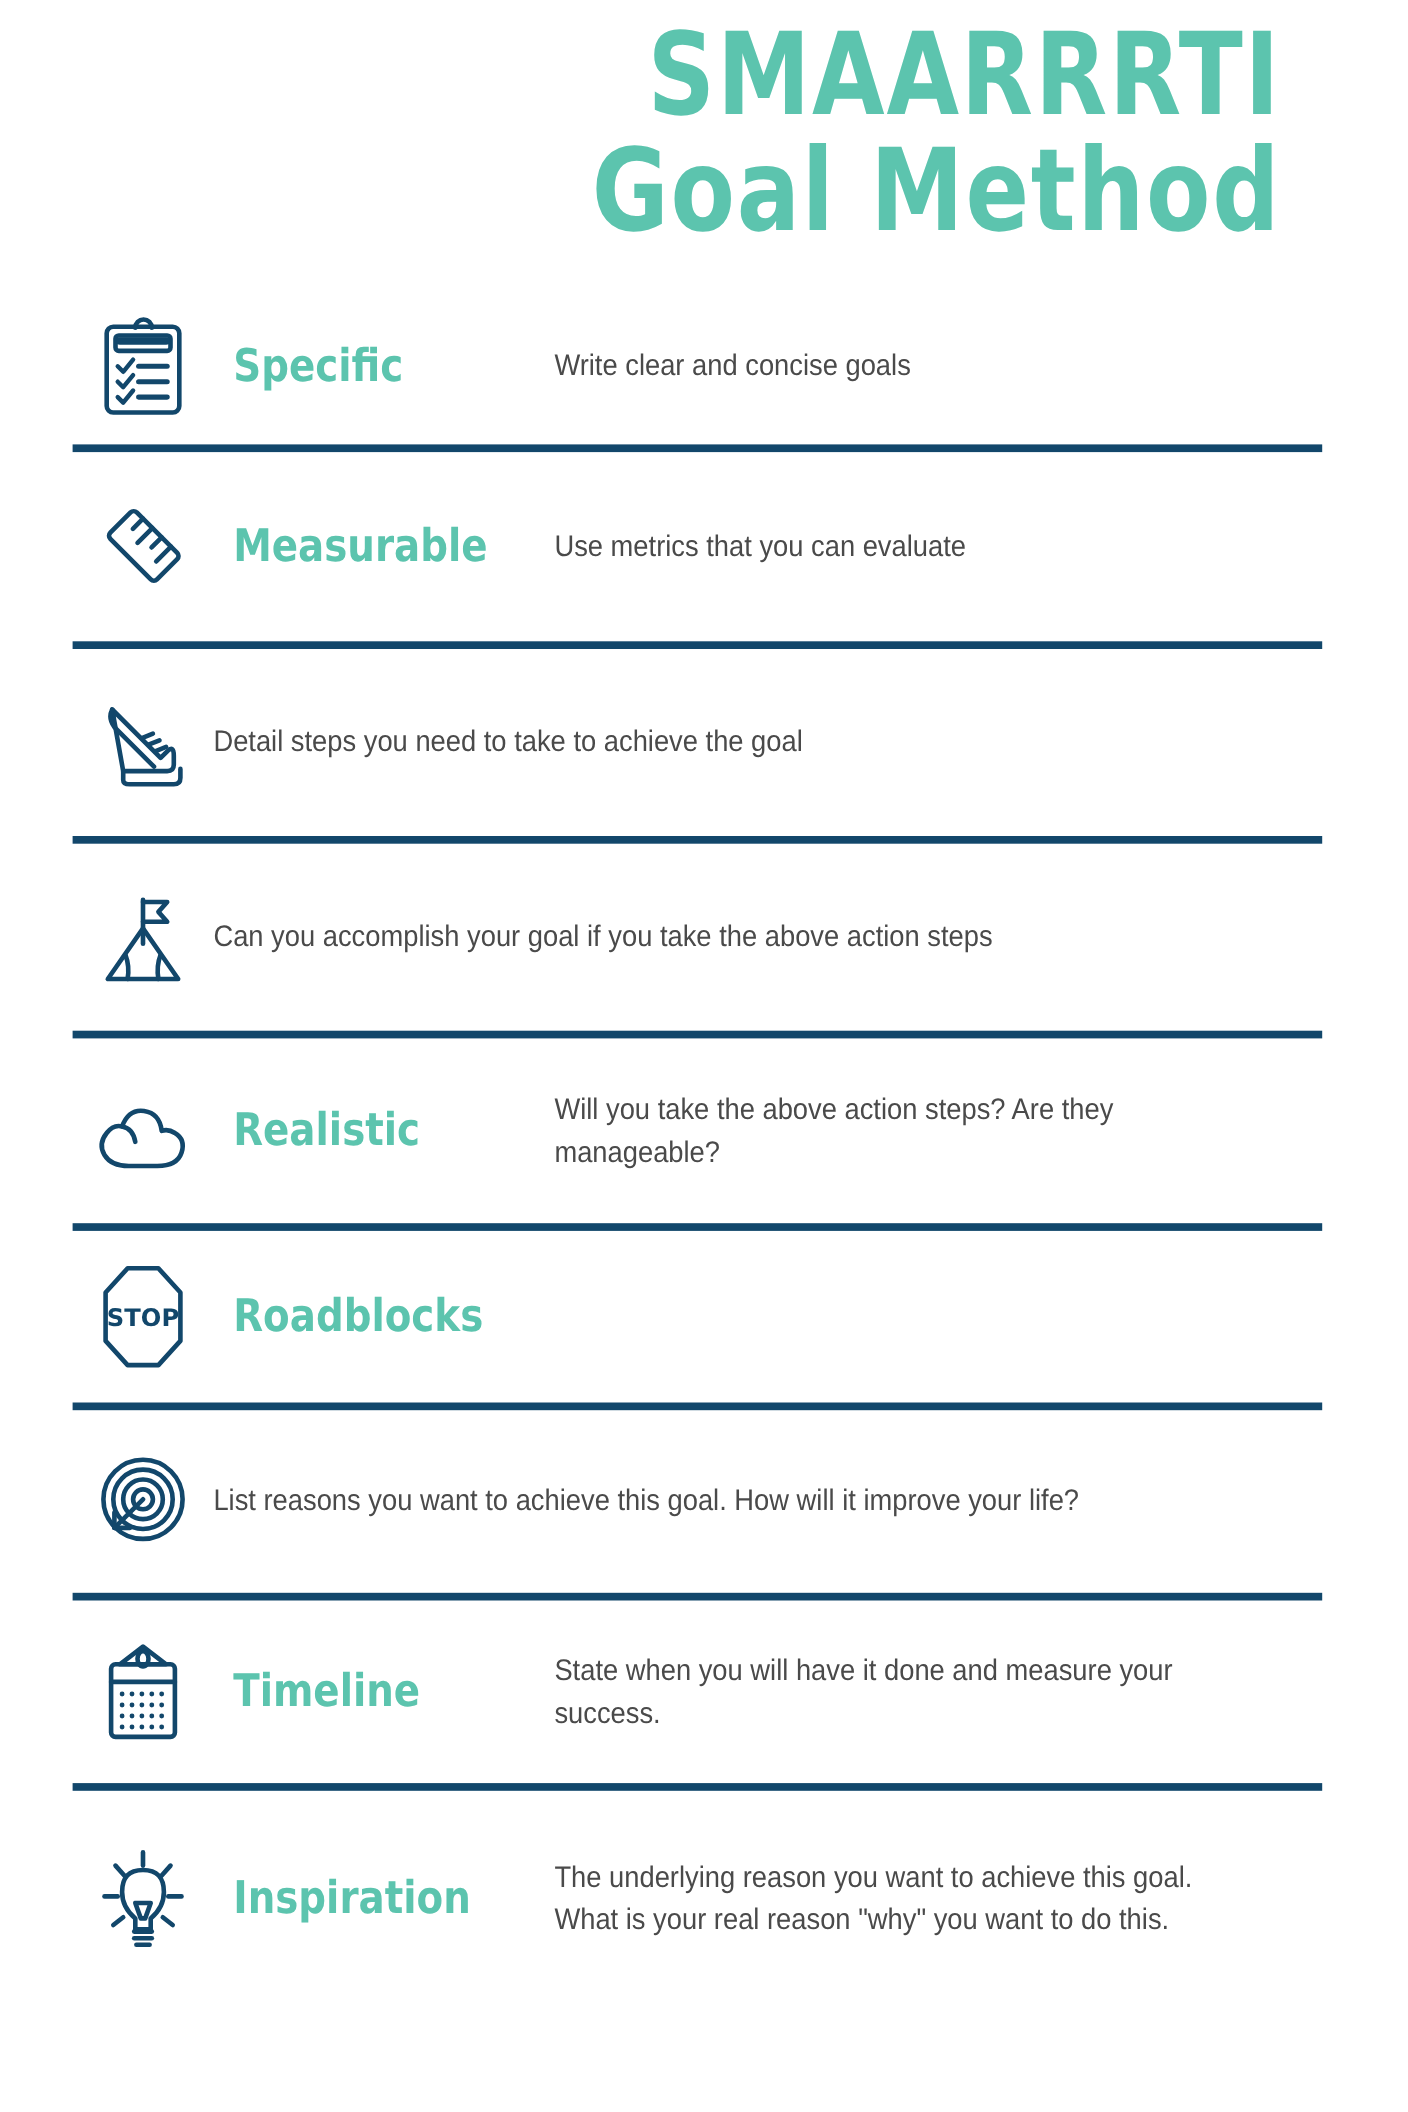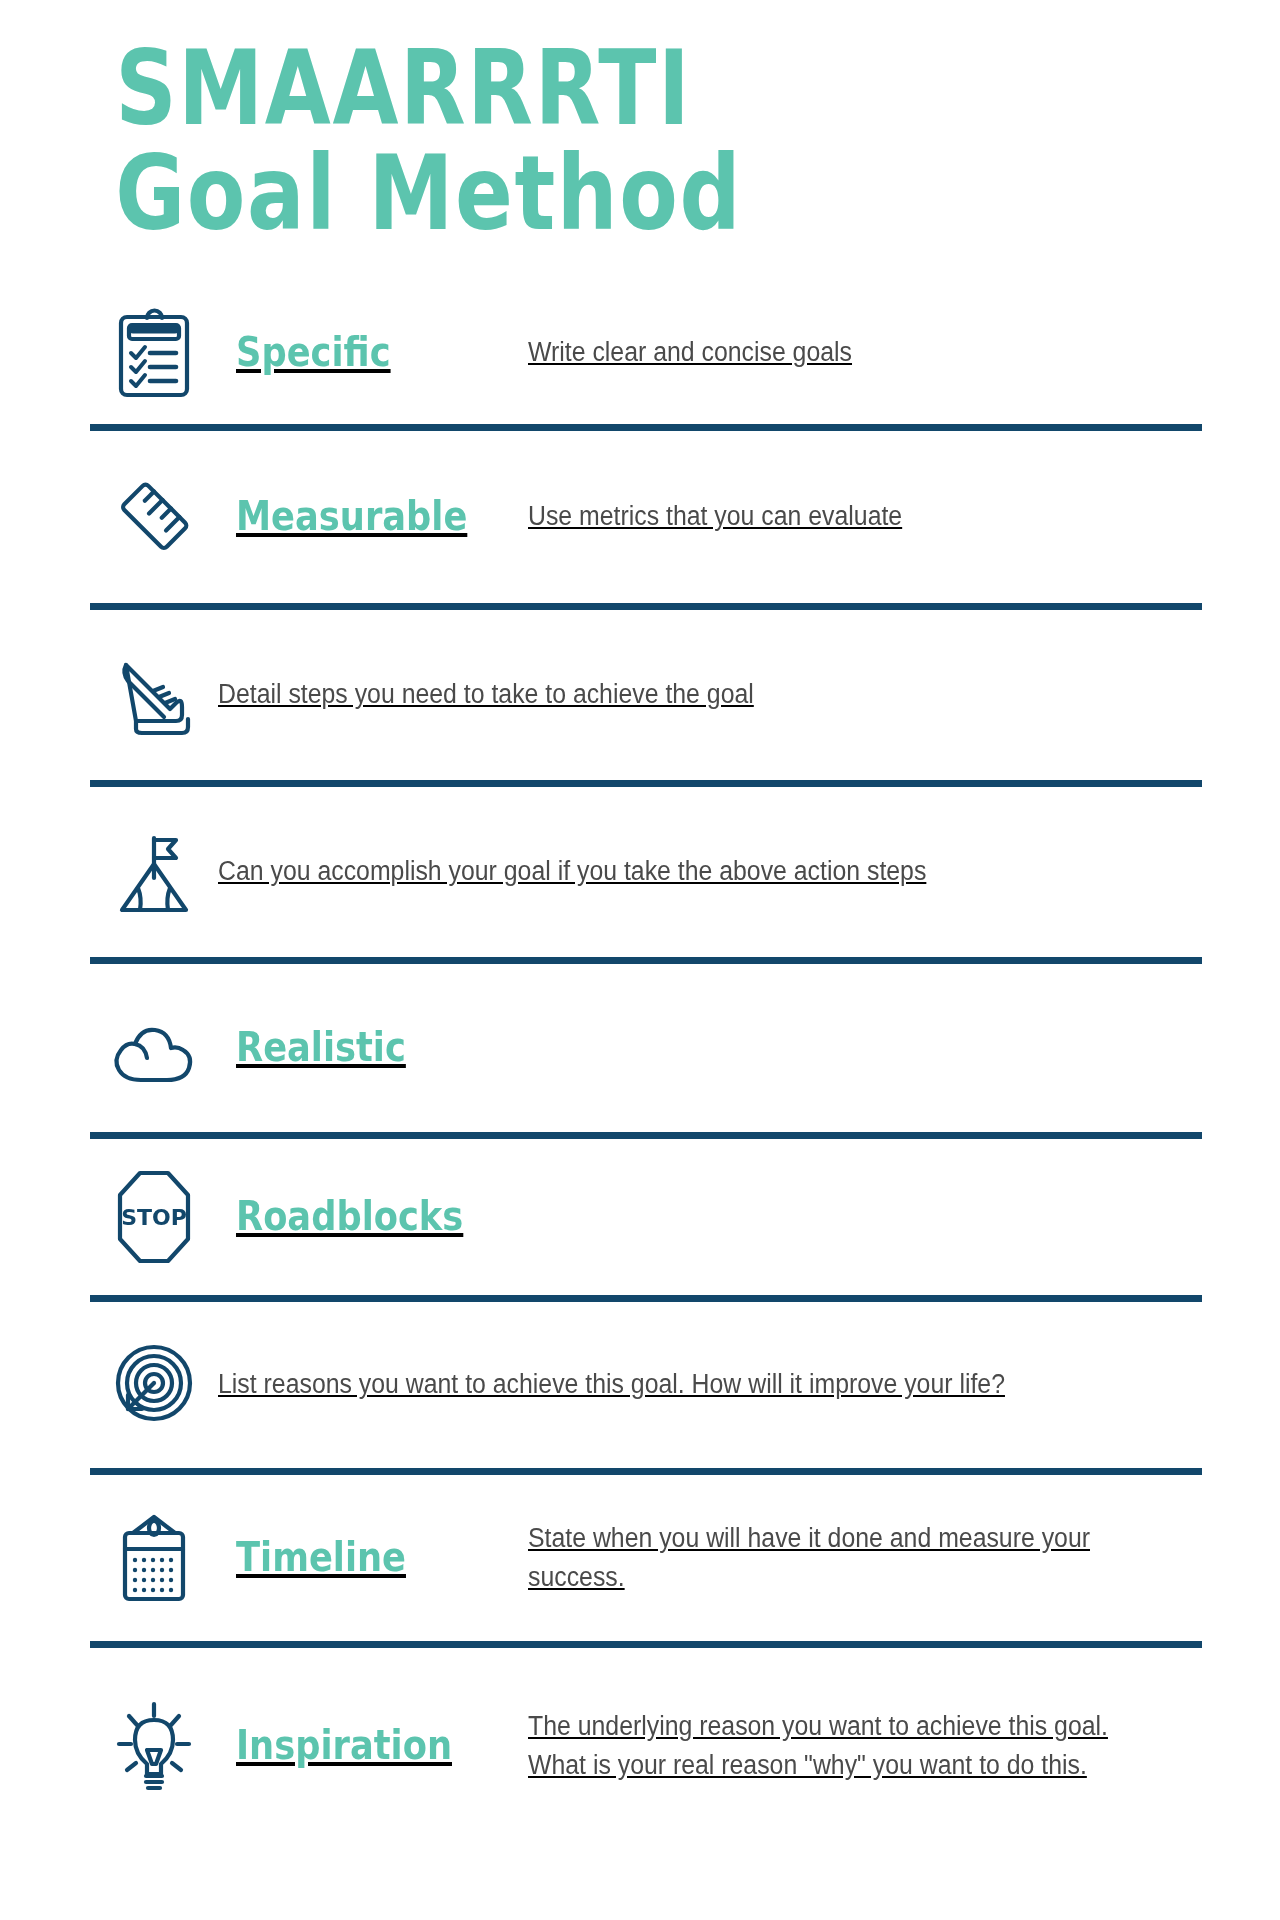--- a/index.html
+++ b/index.html
@@ -16,41 +16,40 @@
   .page {
     position: relative;
     width: 1280px;
     height: 1920px;
     background: #ffffff;
     box-sizing: border-box;
   }
 
   
   .title-block {
-    padding-top: 38px;
-    text-align: left;
+    padding-top: 18px;
+    text-align: right;
   }
   .title-line {
     color: #5cc4ae;
     font-family: "DejaVu Sans", sans-serif;
     font-weight: bold;
     letter-spacing: 2px;
     line-height: 0.97;
     white-space: nowrap;
     transform: scaleX(0.82);
     transform-origin: center top;
   }
   .title-line.l1 { font-size: 104px; }
   .title-line.l2 { font-size: 104px; margin-top: 4px; }
 
   
   .list {
     margin-top: 38px;
-    padding: 0 78px 0 90px;
-    text-decoration: underline;
+    padding: 0 78px 0 66px;
   }
   .row {
     display: flex;
     align-items: center;
     box-sizing: border-box;
   }
   .icon-cell {
     width: 128px;
     min-width: 128px;
     display: flex;
@@ -186,20 +185,23 @@
 
     <div class="row" style="height:168px">
       <div class="icon-cell">
         <svg width="98" height="84" viewBox="0 0 98 84" fill="none" stroke="#12476b" stroke-width="4.2" stroke-linecap="round" stroke-linejoin="round">
           <path d="M30 38 Q22 36 16 44 Q8 54 14 64 Q20 74 36 74 L62 74 Q80 74 84 62 Q88 50 78 44 Q72 40 66 42 Q64 26 50 24 Q36 22 30 38 Z"></path>
           <path d="M30 38 Q40 40 42 52"></path>
         </svg>
       </div>
       <div class="label-cell">
         <div class="label">Realistic</div>
+      </div>
+      <div class="desc-cell">
+        <div class="desc">Will you take the above action steps? Are they manageable?</div>
       </div>
     </div>
     <div class="divider"></div>
 
     <div class="row" style="height:156px">
       <div class="icon-cell">
         <svg width="92" height="104" viewBox="0 0 92 104" fill="none" stroke="#12476b" stroke-width="4.2" stroke-linecap="round" stroke-linejoin="round">
           <path d="M32 8 h28 l20 22 v44 l-20 22 h-28 l-20 -22 v-44 Z"></path>
           <text x="46" y="60" text-anchor="middle" font-family="DejaVu Sans, sans-serif" font-size="22" font-weight="bold" fill="#12476b" stroke="none">STOP</text>
         </svg>

